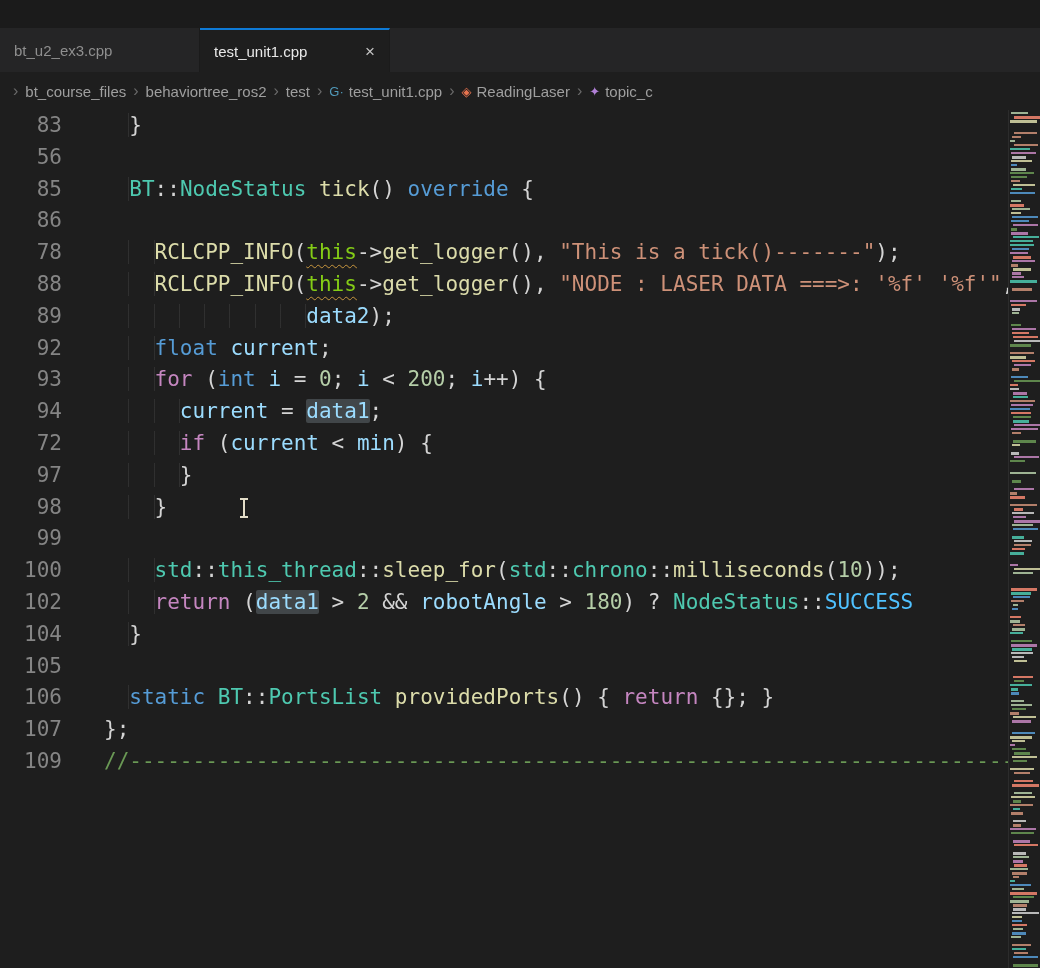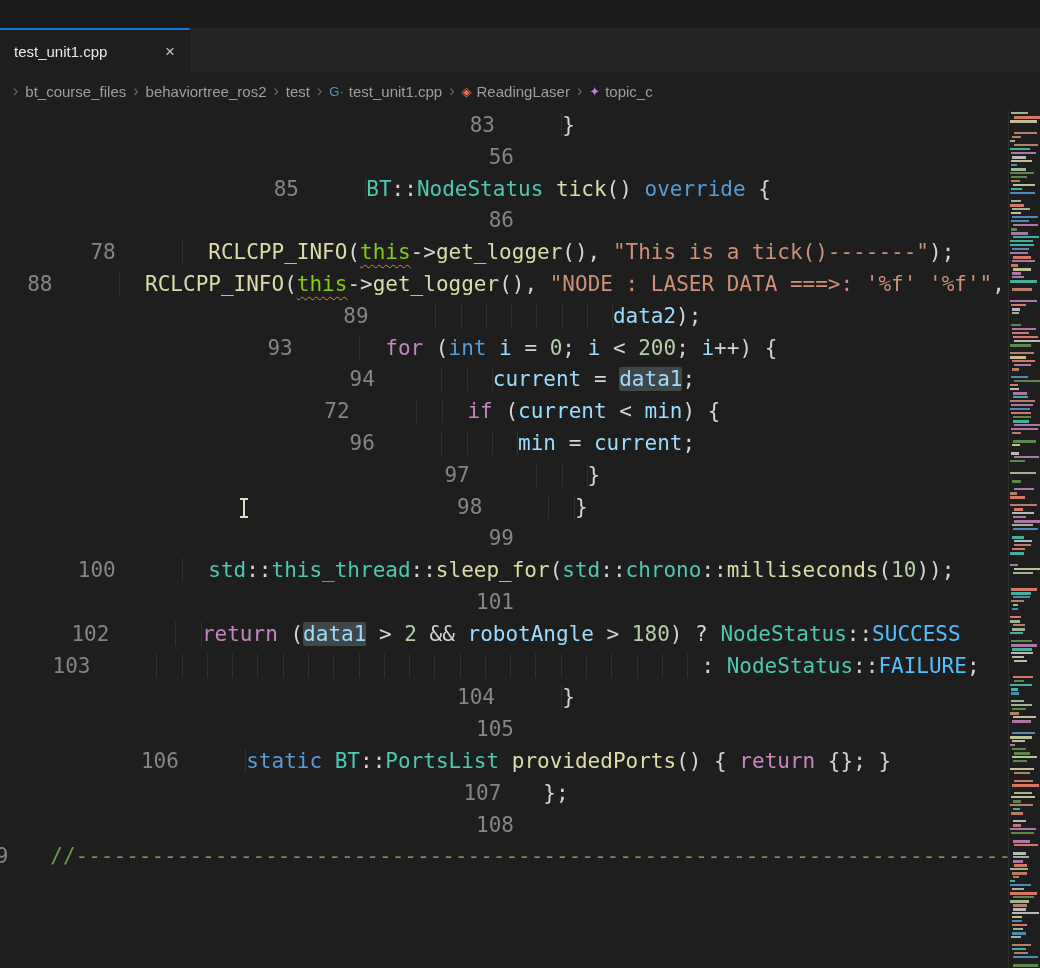--- a/index.html
+++ b/index.html
@@ -18,21 +18,21 @@
 
   .breadcrumbs { height: 38px; background: #1e1e1e; display: flex; align-items: center;
     padding: 0 6px; font-family: "Liberation Sans", sans-serif; font-size: 15px;
     color: #9f9f9f; white-space: nowrap; overflow: hidden; }
   .bc-sep { margin: 0 7px; color: #6a6a6a; font-size: 16px; }
   .bc-item { display: inline-flex; align-items: center; gap: 5px; }
   .bc-icon { font-size: 13px; line-height: 1; }
 
   .editor { display: flex; height: 858px; position: relative; }
   .code-area { flex: 1; overflow: hidden; position: relative; }
-  .line { display: flex; height: 31.8px; line-height: 31.8px; font-size: 21px; justify-content: center; }
+  .line { display: flex; height: 31.8px; line-height: 31.8px; font-size: 21px; }
   .gutter { width: 62px; flex: none; text-align: right; color: #858585; }
   .content { padding-left: 42px; white-space: pre; color: #d4d4d4; }
 
   .tok-ws { background-image: repeating-linear-gradient(90deg,
       transparent 0px, transparent 24.28px,
       rgba(255,255,255,0.08) 24.28px, rgba(255,255,255,0.08) 25.28px); }
   .tok-hl { border-radius: 2px; }
   .tok-thw { text-decoration: underline; text-decoration-style: wavy;
     text-decoration-thickness: 1px; text-underline-offset: 5px; }
 
@@ -45,20 +45,23 @@
   .minimap { width: 32px; flex: none; position: relative; background: #1e1e1e;
     border-left: 1px solid #2c2c2c; overflow: hidden; }
   .mbar { position: absolute; opacity: .85; }
 </style>
 <style>.tok-p{color:#d4d4d4}.tok-kw{color:#c586c0}.tok-kw2{color:#569cd6}.tok-cls{color:#4ec9b0}.tok-fn{color:#dcdcaa}.tok-str{color:#ce9178}.tok-num{color:#b5cea8}.tok-var{color:#9cdcfe}.tok-en{color:#4fc1ff}.tok-cm{color:#6a9955}.tok-hl{color:#9cdcfe}.tok-thw{color:#84cc16}.tok-hl{background:#414649}.tok-thw{text-decoration-color:#c8963e}</style></head>
 <body>
 
 <div class="titlebar"></div>
 
 <div class="tab-bar">
+    <div class="tab">
+      <span class="tab-label">bt_u2_ex3.cpp</span>
+    </div>
     <div class="tab active" style="border-top-color: rgb(14, 122, 214);">
       <span class="tab-label">test_unit1.cpp</span>
       <span class="tab-close">×</span>
     </div>
   </div>
 
 <div class="breadcrumbs">
     <span class="bc-sep">›</span>
     <span class="bc-item">
       <span>bt_course_files</span>
@@ -113,82 +116,70 @@
         </div>
         <div class="line">
           <div class="gutter">88</div>
           <div class="content"><span class="tok-ws">    </span><span class="tok-fn">RCLCPP_INFO</span><span class="tok-p">(</span><span class="tok-thw">this</span><span class="tok-p">-&gt;</span><span class="tok-fn">get_logger</span><span class="tok-p">(), </span><span class="tok-str">"NODE : LASER DATA ===&gt;: '%f' '%f'"</span><span class="tok-p">, </span></div>
         </div>
         <div class="line">
           <div class="gutter">89</div>
           <div class="content"><span class="tok-ws">                </span><span class="tok-var">data2</span><span class="tok-p">);</span></div>
         </div>
         <div class="line">
+          <div class="gutter">92</div>
+          <div class="content"><span class="tok-ws">    </span><span class="tok-kw2">float</span><span class="tok-p"> </span><span class="tok-var">current</span><span class="tok-p">;</span></div>
+        </div>
+        <div class="line">
           <div class="gutter">93</div>
           <div class="content"><span class="tok-ws">    </span><span class="tok-kw">for</span><span class="tok-p"> (</span><span class="tok-kw2">int</span><span class="tok-p"> </span><span class="tok-var">i</span><span class="tok-p"> = </span><span class="tok-num">0</span><span class="tok-p">; </span><span class="tok-var">i</span><span class="tok-p"> &lt; </span><span class="tok-num">200</span><span class="tok-p">; </span><span class="tok-var">i</span><span class="tok-p">++) {</span></div>
         </div>
         <div class="line">
           <div class="gutter">94</div>
           <div class="content"><span class="tok-ws">      </span><span class="tok-var">current</span><span class="tok-p"> = </span><span class="tok-hl">data1</span><span class="tok-p">;</span></div>
         </div>
         <div class="line">
           <div class="gutter">72</div>
           <div class="content"><span class="tok-ws">      </span><span class="tok-kw">if</span><span class="tok-p"> (</span><span class="tok-var">current</span><span class="tok-p"> &lt; </span><span class="tok-var">min</span><span class="tok-p">) {</span></div>
         </div>
         <div class="line">
-          <div class="gutter">96</div>
-          <div class="content"><span class="tok-ws">        </span><span class="tok-var">min</span><span class="tok-p"> = </span><span class="tok-var">current</span><span class="tok-p">;</span></div>
-        </div>
-        <div class="line">
           <div class="gutter">97</div>
           <div class="content"><span class="tok-ws">      </span><span class="tok-p">}</span></div>
         </div>
         <div class="line">
           <div class="gutter">98</div>
           <div class="content"><span class="tok-ws">    </span><span class="tok-p">}</span></div>
         </div>
         <div class="line">
           <div class="gutter">99</div>
           <div class="content"></div>
         </div>
         <div class="line">
           <div class="gutter">100</div>
           <div class="content"><span class="tok-ws">    </span><span class="tok-cls">std</span><span class="tok-p">::</span><span class="tok-cls">this_thread</span><span class="tok-p">::</span><span class="tok-fn">sleep_for</span><span class="tok-p">(</span><span class="tok-cls">std</span><span class="tok-p">::</span><span class="tok-cls">chrono</span><span class="tok-p">::</span><span class="tok-fn">milliseconds</span><span class="tok-p">(</span><span class="tok-num">10</span><span class="tok-p">));</span></div>
         </div>
         <div class="line">
-          <div class="gutter">101</div>
-          <div class="content"></div>
-        </div>
-        <div class="line">
           <div class="gutter">102</div>
           <div class="content"><span class="tok-ws">    </span><span class="tok-kw">return</span><span class="tok-p"> (</span><span class="tok-hl">data1</span><span class="tok-p"> &gt; </span><span class="tok-num">2</span><span class="tok-p"> &amp;&amp; </span><span class="tok-var">robotAngle</span><span class="tok-p"> &gt; </span><span class="tok-num">180</span><span class="tok-p">) ? </span><span class="tok-cls">NodeStatus</span><span class="tok-p">::</span><span class="tok-en">SUCCESS</span></div>
         </div>
         <div class="line">
-          <div class="gutter">103</div>
-          <div class="content"><span class="tok-ws">                                             </span><span class="tok-p">: </span><span class="tok-cls">NodeStatus</span><span class="tok-p">::</span><span class="tok-en">FAILURE</span><span class="tok-p">;</span></div>
-        </div>
-        <div class="line">
           <div class="gutter">104</div>
           <div class="content"><span class="tok-ws">  </span><span class="tok-p">}</span></div>
         </div>
         <div class="line">
           <div class="gutter">105</div>
           <div class="content"></div>
         </div>
         <div class="line">
           <div class="gutter">106</div>
           <div class="content"><span class="tok-ws">  </span><span class="tok-kw2">static</span><span class="tok-p"> </span><span class="tok-cls">BT</span><span class="tok-p">::</span><span class="tok-cls">PortsList</span><span class="tok-p"> </span><span class="tok-fn">providedPorts</span><span class="tok-p">() { </span><span class="tok-kw">return</span><span class="tok-p"> {}; }</span></div>
         </div>
         <div class="line">
           <div class="gutter">107</div>
           <div class="content"><span class="tok-p">};</span></div>
-        </div>
-        <div class="line">
-          <div class="gutter">108</div>
-          <div class="content"></div>
         </div>
         <div class="line">
           <div class="gutter">109</div>
           <div class="content"><span class="tok-cm">//------------------------------------------------------------------------------</span></div>
         </div>
       </div>
     <div class="ibeam" style="top: 387.6px; left: 243.062px;"></div>
   </div>
   <div class="minimap">
       <div class="mbar" style="top: 2px; left: 2px; width: 17px; height: 2px; background: rgb(181, 206, 168);"></div>

